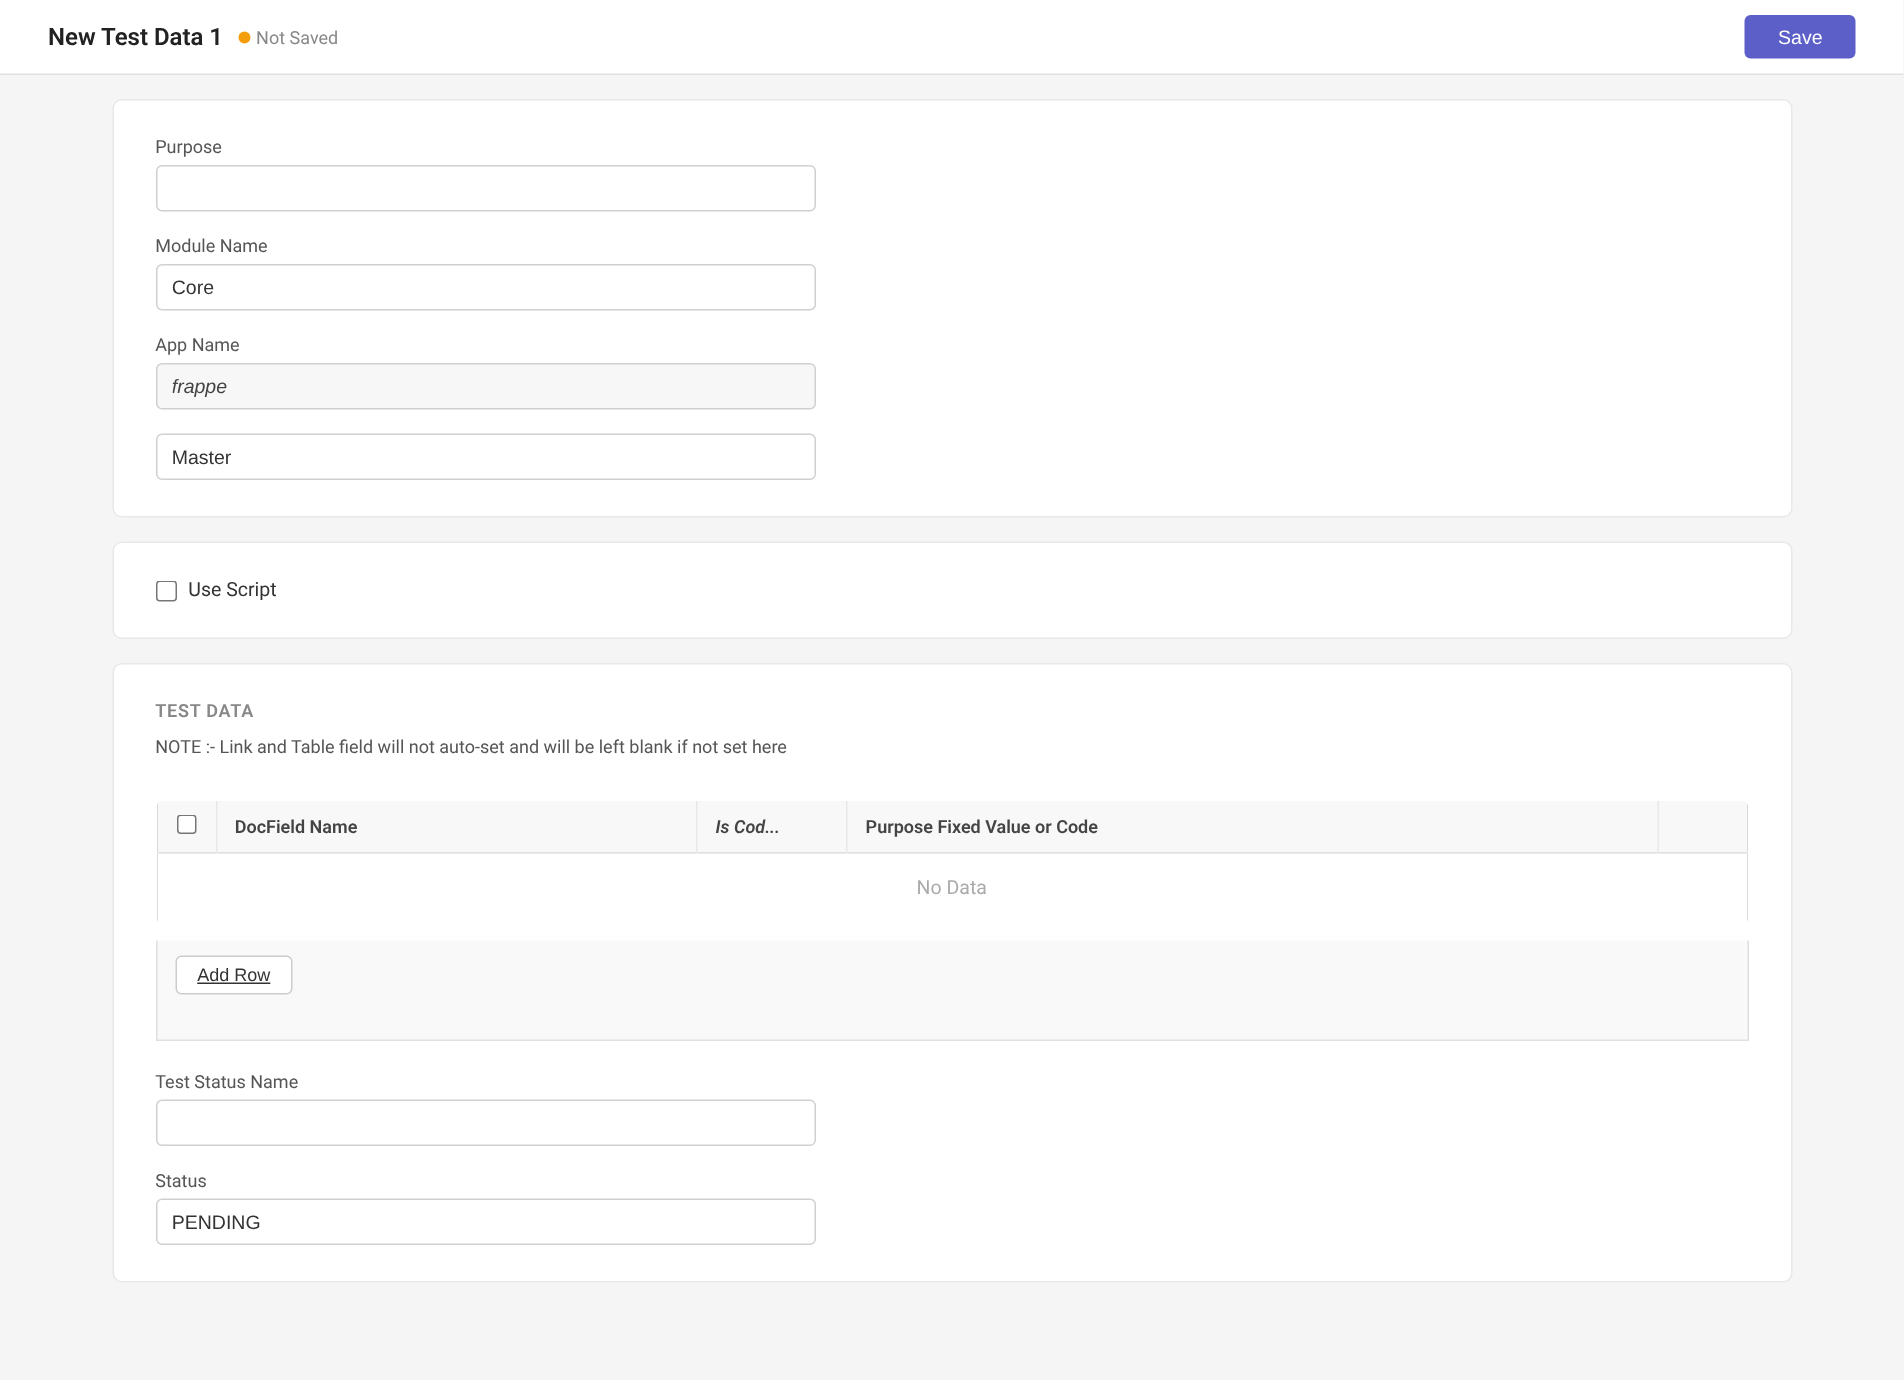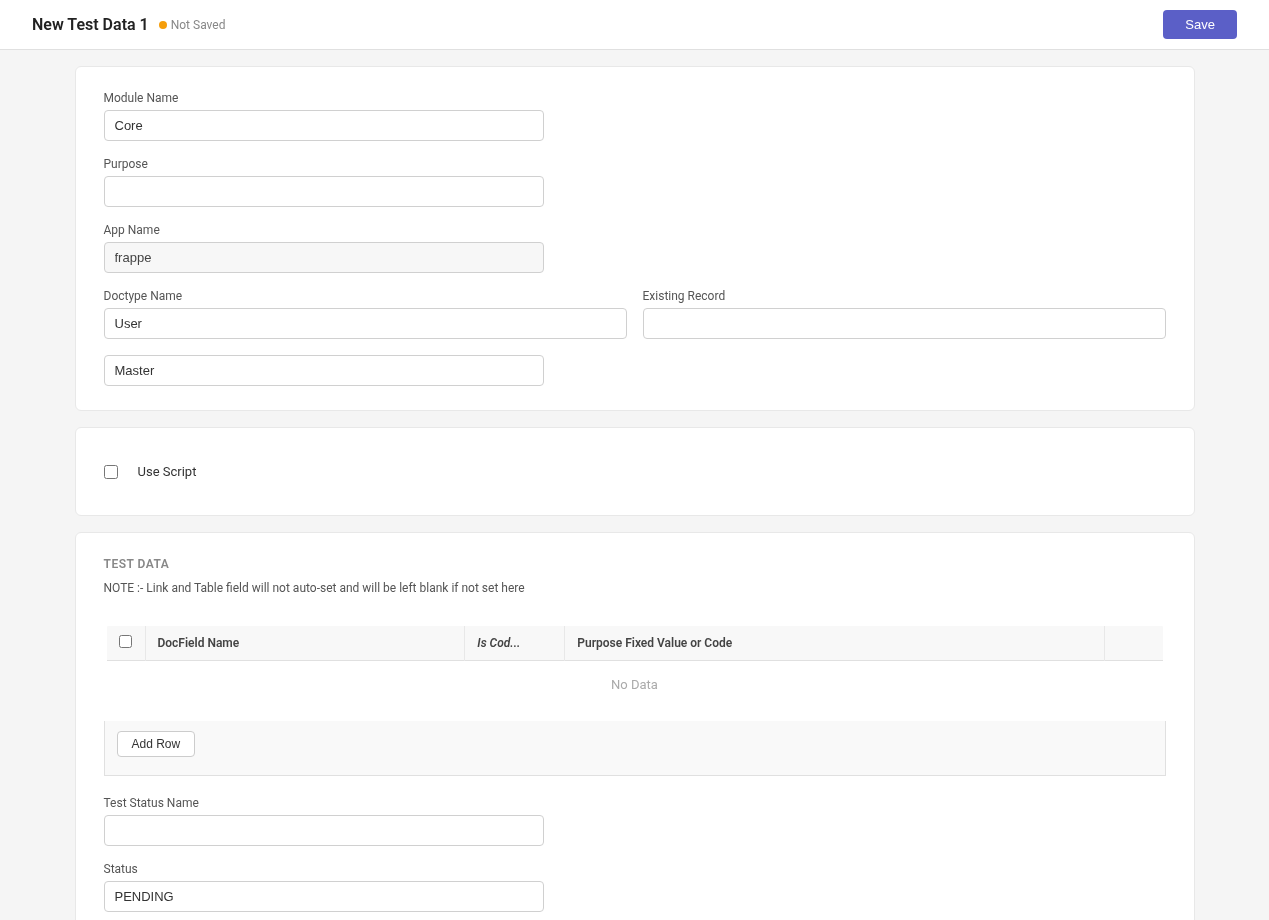--- a/index.html
+++ b/index.html
@@ -90,20 +90,21 @@
       border-radius: 4px;
       font-size: 13px;
       color: #333;
       background: #fff;
       outline: none;
     }
     input[type="text"][readonly],
     input[type="text"].readonly {
       background: #f7f7f7;
       color: #444;
+      font-style: italic;
     }
 
     .two-col {
       display: grid;
       grid-template-columns: 1fr 1fr;
       gap: 16px;
     }
 
     .half-width {
       max-width: 440px;
@@ -114,21 +115,21 @@
       display: flex;
       align-items: center;
       gap: 8px;
     }
     .checkbox-row input[type="checkbox"] {
       width: 14px;
       height: 14px;
       cursor: pointer;
     }
     .checkbox-row label {
-      margin: 12px;
+      margin: 0;
       font-size: 13px;
       color: #333;
       cursor: pointer;
     }
 
     
     .section-label {
       font-size: 12px;
       font-weight: 600;
       color: #888;
@@ -141,21 +142,21 @@
     .note-text {
       font-size: 12px;
       color: #555;
       margin-bottom: 28px;
     }
 
     
     .data-table {
       width: 100%;
       border-collapse: collapse;
-      border: 3px solid #737373;
+      border: 1px solid #737373;
       border-radius: 4px;
       overflow: hidden;
       margin-bottom: 10px;
     }
     .data-table thead tr {
       background: #f8f8f8;
       border-bottom: 1px solid #e0e0e0;
     }
     .data-table th {
       text-align: left;
@@ -188,21 +189,22 @@
 
     
     .add-row-btn {
       background: #fff;
       border: 1px solid #ccc;
       border-radius: 4px;
       padding: 5px 14px;
       font-size: 12px;
       color: #333;
       cursor: pointer;
-      margin-bottom: 8px;
+      margin-bottom: 20px;
+      text-decoration: underline;
     }
 
     .add-row-wrapper {
       background: #f9f9f9;
       border: 1px solid #e0e0e0;
       border-top: none;
       padding: 10px 12px;
     }
 
     .col-is-code { width: 100px; font-style: italic; }
@@ -220,44 +222,34 @@
     </span>
   </div>
   <button class="save-btn">Save</button>
 </div>
 
 <div class="main-content">
 
   <div class="card">
 
     <div class="form-group half-width">
+      <label>Purpose</label>
+      <input type="text" value="" style="">
+    </div>
+
+    <div class="form-group half-width">
       <label>Module Name</label>
       <input type="text" value="Core" style="">
     </div>
 
     <div class="form-group half-width">
-      <label>Purpose</label>
-      <input type="text" value="" style="">
-    </div>
-
-    <div class="form-group half-width">
       <label>App Name</label>
       <input type="text" class="readonly" readonly="" value="frappe" style="">
     </div>
 
-    <div class="two-col">
-      <div class="form-group">
-        <label>Doctype Name</label>
-        <input type="text" value="User" style="">
-      </div>
-      <div class="form-group">
-        <label>Existing Record</label>
-        <input type="text" style="">
-      </div>
-    </div>
 
     <div class="form-group half-width">
       <input type="text" value="Master" style="">
     </div>
 
   </div>
 
   <div class="card">
     <div class="checkbox-row">
       <input type="checkbox" id="use-script" style="">

